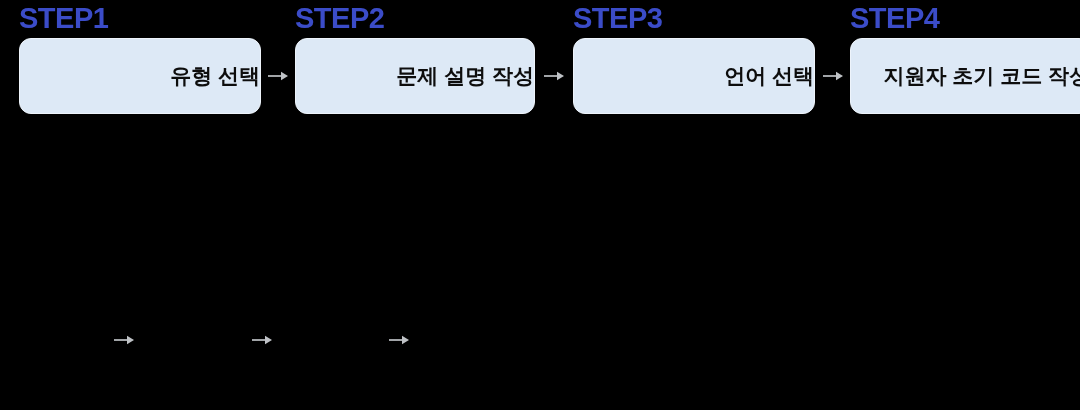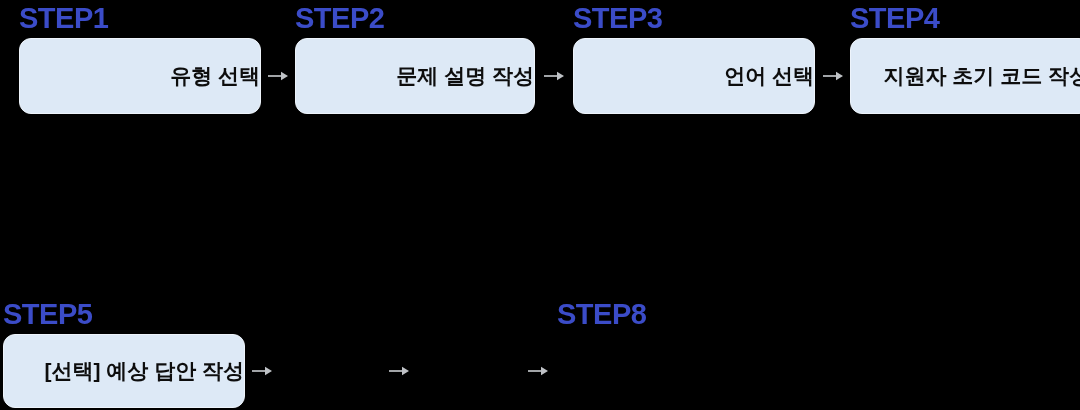--- a/index.html
+++ b/index.html
@@ -110,42 +110,35 @@
     </div>
     <div class="cell">
       <div class="step-label">STEP4</div>
       <div class="step-box">
         <span class="step-title">지원자 초기 코드 작성</span>
       </div>
     </div>
   </div>
 
   <div class="row row-bottom">
-    <div class="cell">
-      <div class="step-label">STEP5</div>
-      <div class="step-box">
-        <span class="step-title">[선택] 예상 답안 작성</span>
-      </div>
-    </div>
     <div class="arrow-cell">
       <svg width="22" height="12" viewBox="0 0 22 12">
         <path d="M1 6 H17" fill="none" stroke="currentColor" stroke-width="1.7"></path>
         <path d="M21 6 L14 1.8 L14 10.2 Z" fill="currentColor"></path>
       </svg>
     </div>
     <div class="arrow-cell">
       <svg width="22" height="12" viewBox="0 0 22 12">
         <path d="M1 6 H17" fill="none" stroke="currentColor" stroke-width="1.7"></path>
         <path d="M21 6 L14 1.8 L14 10.2 Z" fill="currentColor"></path>
       </svg>
     </div>
     <div class="arrow-cell">
       <svg width="22" height="12" viewBox="0 0 22 12">
         <path d="M1 6 H17" fill="none" stroke="currentColor" stroke-width="1.7"></path>
         <path d="M21 6 L14 1.8 L14 10.2 Z" fill="currentColor"></path>
       </svg>
     </div>
     <div class="cell">
-      <div class="step-label">STEP8</div>
     </div>
   </div>
 
 </div>
 
 </body></html>

